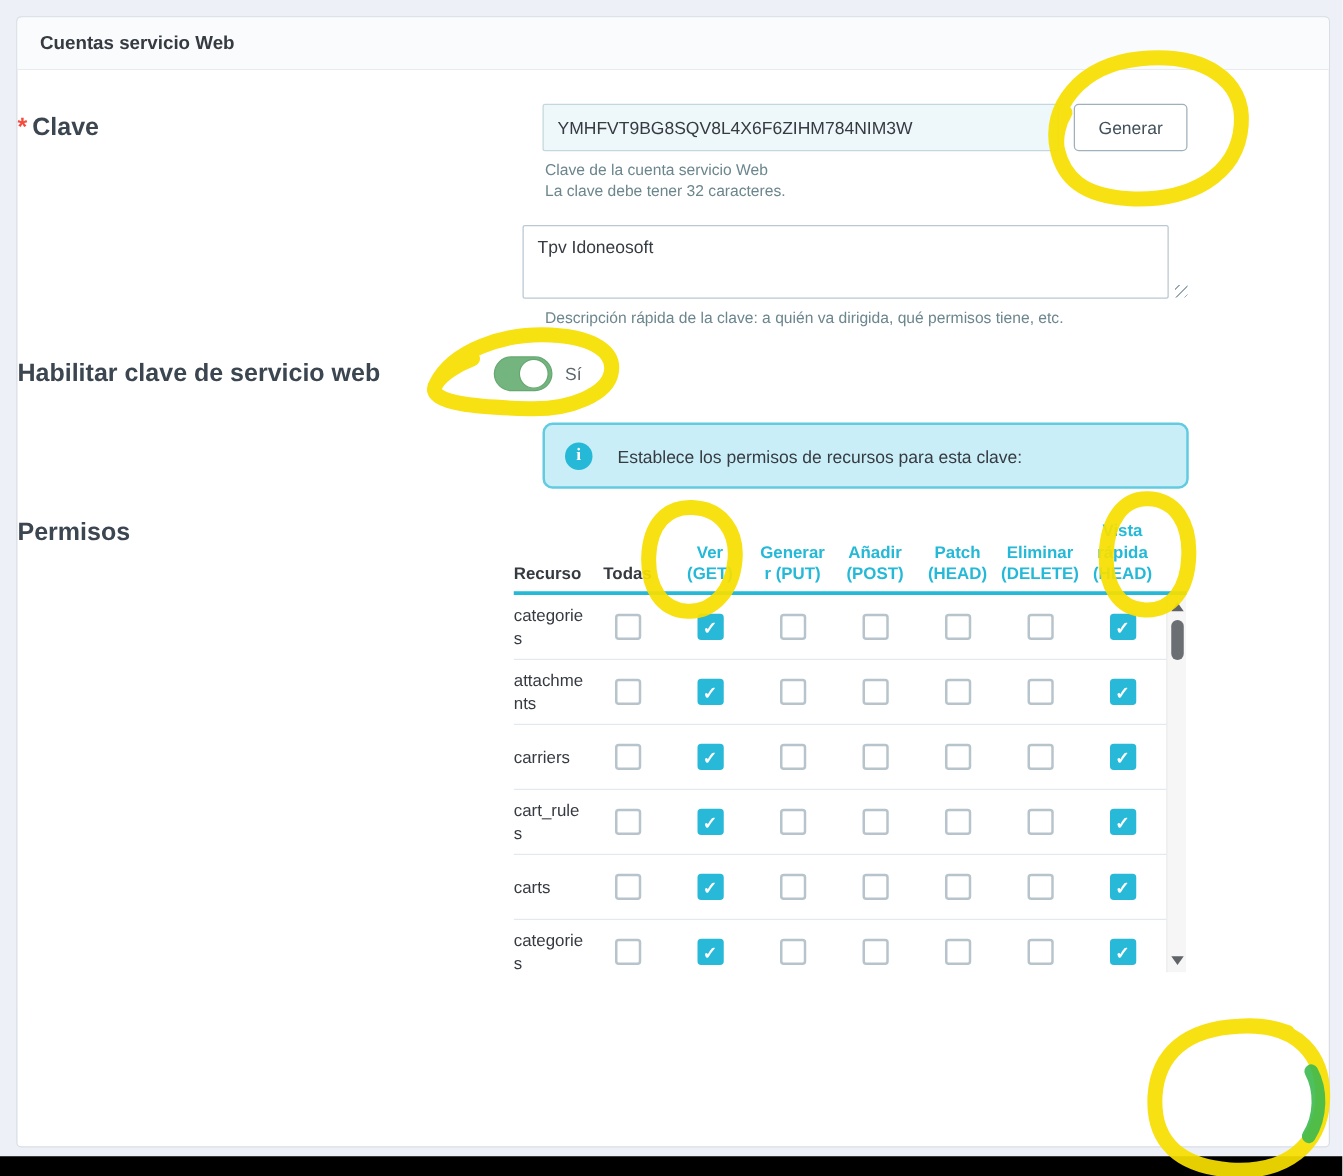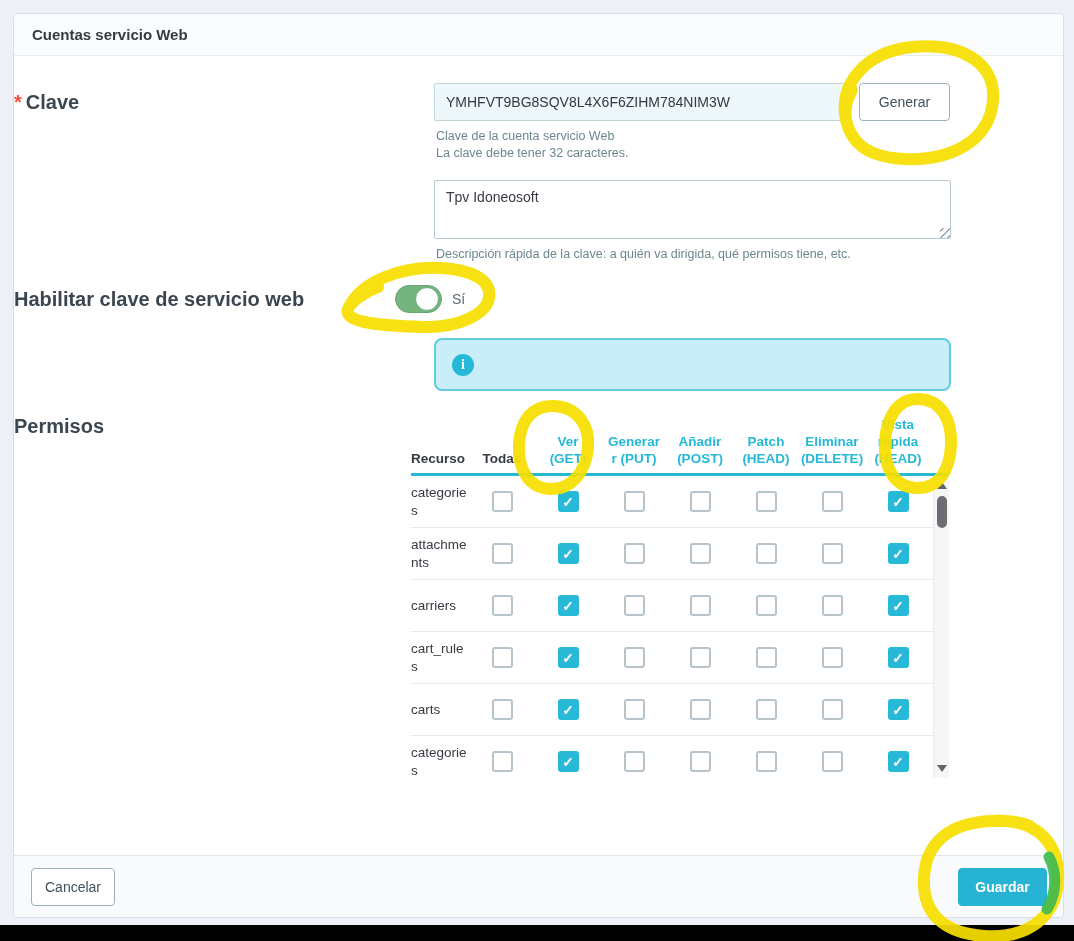--- a/index.html
+++ b/index.html
@@ -39,21 +39,21 @@
   }
   .btn {
     border-radius:4px; font-family:"Liberation Sans", sans-serif;
     font-size:14px; cursor:pointer; display:flex; align-items:center; justify-content:center;
   }
   .btn-outline { background:#fff; border:1px solid #9fb0ba; color:#41505a; }
   .btn-generar { position:absolute; left:845px; top:69px; width:91px; height:38px; }
   .help { position:absolute; left:422px; font-size:12.5px; color:#6c868e; line-height:17px; }
 
   .desc-textarea {
-    position:absolute; left:420px; top:166px; width:517px; height:59px;
+    position:absolute; left:404px; top:166px; width:517px; height:59px;
     border:1px solid #b9c8d1; border-radius:2px; background:#fff;
     font-family:"Liberation Sans", sans-serif; font-size:14px; color:#363a41;
     padding:8px 11px; resize:none; overflow:hidden;
   }
   .resize-grip {
     position:absolute; left:926px; top:214px; width:10px; height:10px;
     background:repeating-linear-gradient(135deg, transparent 0 2px, #9aabb3 2px 3px, transparent 3px 5px);
   }
 
   .toggle {
@@ -137,20 +137,21 @@
   <div class="help" style="top:232px;">Descripción rápida de la clave: a quién va dirigida, qué permisos tiene, etc.</div>
 
   <div class="form-label" style="top:277px;">Habilitar clave de servicio web</div>
   <div class="toggle">
     <div class="knob"></div>
   </div>
   <div class="toggle-state">Sí</div>
 
   <div class="alert-info">
     <div class="info-icon">i</div>
+    <div class="alert-text">Establece los permisos de recursos para esta clave:</div>
   </div>
 
   <div class="form-label" style="top:404px;">Permisos</div>
 
   <div class="perm-table">
     <div class="perm-head" id="perm-head">
         <div class="ph-cell ph-resource ph-dark">
           <div>Recurso</div>
         </div>
         <div class="ph-cell ph-col ph-dark">
@@ -330,24 +331,20 @@
           </div>
         </div>
       <div class="scrollbar">
         <div class="sb-up"></div>
         <div class="sb-thumb"></div>
         <div class="sb-down"></div>
       </div>
     </div>
   </div>
 
-  <div class="panel-footer">
-    <button class="btn btn-outline btn-cancel">Cancelar</button>
-    <button class="btn btn-save">Guardar</button>
-  </div>
 </div>
 
 <div class="black-bar"></div>
 
 <svg class="annotations" viewBox="0 0 1074 941">
   <g fill="none" stroke="#f6df00" stroke-width="12" stroke-linecap="round" stroke-linejoin="round" opacity="0.93">
 
     <path d="M 846,120 C 838,86 864,52 912,47 C 963,42 996,64 993,100 C 990,141 951,161 904,159 C 866,157 851,142 846,120 C 844,110 847,98 852,90"></path>
 
     <path d="M 349,307 C 362,281 402,266 441,268 C 476,270 492,282 489,298 C 486,315 457,328 423,327 C 391,326 338,324 349,307 C 353,300 365,292 378,287"></path>

